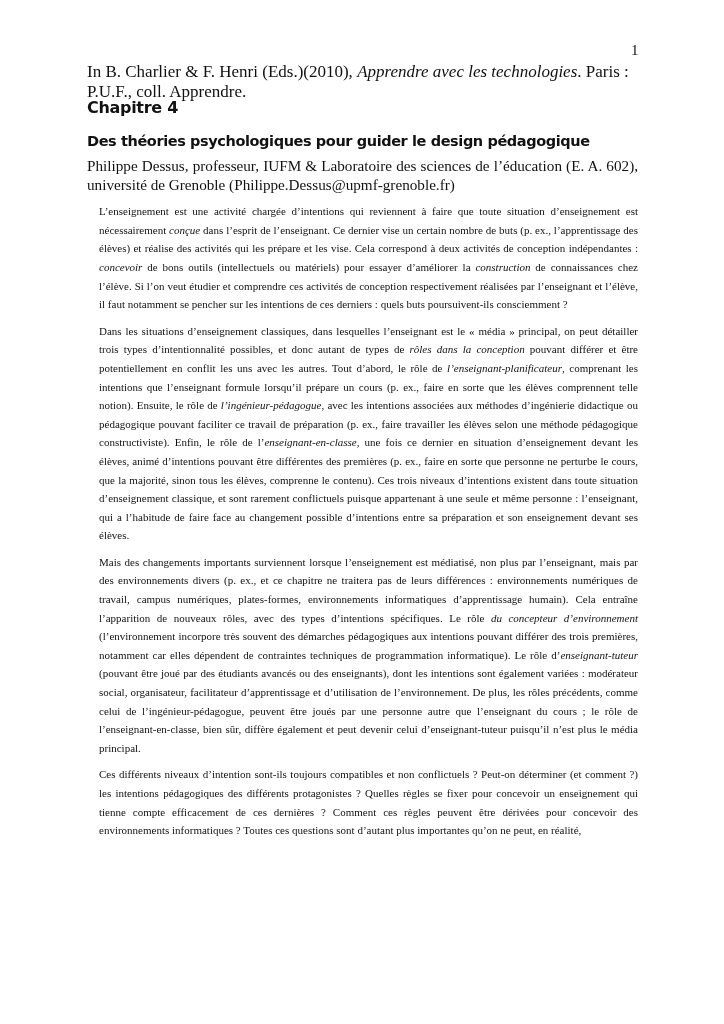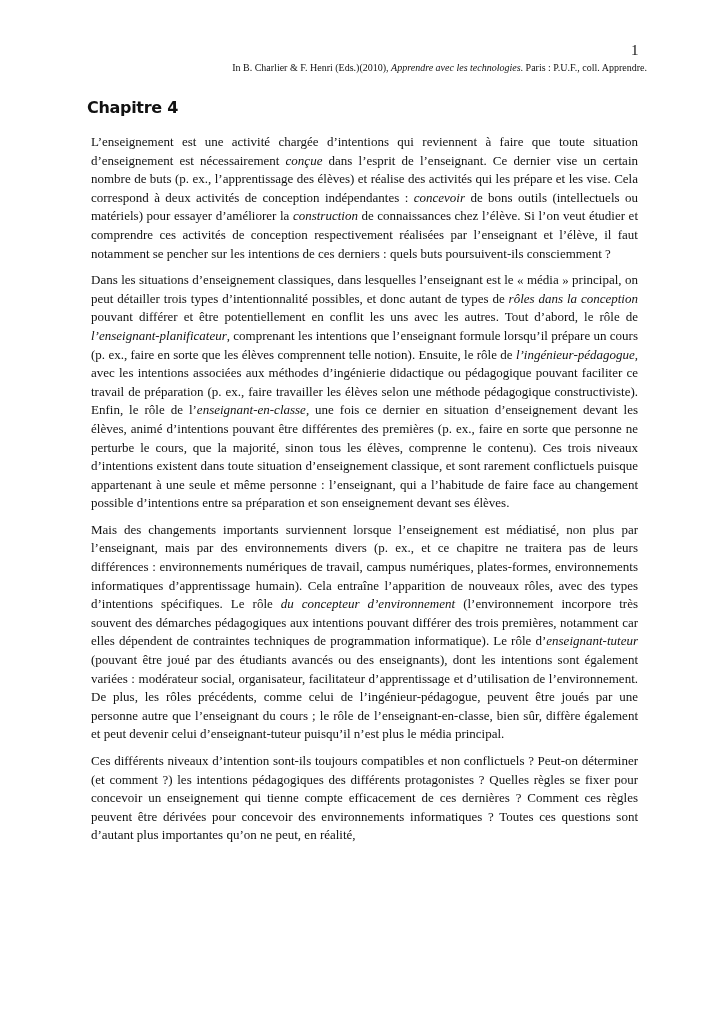--- a/index.html
+++ b/index.html
@@ -7,51 +7,53 @@
       width: 724px; height: 1024px; position: relative; overflow: hidden;
       font-family: "Liberation Serif", "DejaVu Serif", serif;
       color: #111111;
     }
     .page-number {
       position: absolute; top: 42px; left: 631px;
       font-size: 15px;
     }
     .running-header {
       position: absolute; top: 62px; left: 87px; width: 560px;
-      font-size: 10px; letter-spacing: 0px; text-align: right;
+      font-size: 17px; letter-spacing: 0px;
     }
     .content {
       position: absolute; top: 98px; left: 87px; width: 551px;
     }
     .chapter-label {
       font-family: "DejaVu Sans", "Liberation Sans", sans-serif;
       font-weight: bold; font-size: 16px; margin: 0 0 16px 0; letter-spacing: -0.3px;
     }
     .chapter-title {
       font-family: "DejaVu Sans", "Liberation Sans", sans-serif;
       font-weight: bold; font-size: 14.5px; margin: 0 0 8px 0; letter-spacing: -0.4px;
     }
     .author {
       font-size: 15.2px; line-height: 18.6px; margin: 0 0 8px 0; text-align: justify;
     }
     p.body {
-      font-size: 13px; line-height: 18.6px; margin: 0 0 8px 4px;
+      font-size: 11px; line-height: 18.6px; margin: 0 0 8px 12px;
       text-align: justify; hyphens: none;
     }
     em { font-style: italic; }
   </style>
 </head>
 <body>
 
 <div class="page-number">1</div>
 
 <div class="running-header">
   <span>In B. Charlier &amp; F. Henri (Eds.)(2010), </span><em>Apprendre avec les technologies</em><span>. Paris : P.U.F., coll. Apprendre.</span>
 </div>
 
 <div class="content">
   <div class="chapter-label">Chapitre 4</div>
+  <div class="chapter-title">Des théories psychologiques pour guider le design pédagogique</div>
+  <div class="author">Philippe Dessus, professeur, IUFM &amp; Laboratoire des sciences de l’éducation (E. A. 602), université de Grenoble (Philippe.Dessus@upmf-grenoble.fr)</div>
 
   <p class="body"><span>L’enseignement est une activité chargée d’intentions qui reviennent à faire que toute situation d’enseignement est nécessairement </span><em>conçue</em><span> dans l’esprit de l’enseignant. Ce dernier vise un certain nombre de buts (p. ex., l’apprentissage des élèves) et réalise des activités qui les prépare et les vise. Cela correspond à deux activités de conception indépendantes : </span><em>concevoir</em><span> de bons outils (intellectuels ou matériels) pour essayer d’améliorer la </span><em>construction</em><span> de connaissances chez l’élève. Si l’on veut étudier et comprendre ces activités de conception respectivement réalisées par l’enseignant et l’élève, il faut notamment se pencher sur les intentions de ces derniers : quels buts poursuivent-ils consciemment ?</span></p>
   <p class="body"><span>Dans les situations d’enseignement classiques, dans lesquelles l’enseignant est le « média » principal, on peut détailler trois types d’intentionnalité possibles, et donc autant de types de </span><em>rôles dans la conception</em><span> pouvant différer et être potentiellement en conflit les uns avec les autres. Tout d’abord, le rôle de </span><em>l’enseignant-planificateur</em><span>, comprenant les intentions que l’enseignant formule lorsqu’il prépare un cours (p. ex., faire en sorte que les élèves comprennent telle notion). Ensuite, le rôle de </span><em>l’ingénieur-pédagogue</em><span>, avec les intentions associées aux méthodes d’ingénierie didactique ou pédagogique pouvant faciliter ce travail de préparation (p. ex., faire travailler les élèves selon une méthode pédagogique constructiviste). Enfin, le rôle de l’</span><em>enseignant-en-classe</em><span>, une fois ce dernier en situation d’enseignement devant les élèves, animé d’intentions pouvant être différentes des premières (p. ex., faire en sorte que personne ne perturbe le cours, que la majorité, sinon tous les élèves, comprenne le contenu). Ces trois niveaux d’intentions existent dans toute situation d’enseignement classique, et sont rarement conflictuels puisque appartenant à une seule et même personne : l’enseignant, qui a l’habitude de faire face au changement possible d’intentions entre sa préparation et son enseignement devant ses élèves.</span></p>
   <p class="body"><span>Mais des changements importants surviennent lorsque l’enseignement est médiatisé, non plus par l’enseignant, mais par des environnements divers (p. ex., et ce chapitre ne traitera pas de leurs différences : environnements numériques de travail, campus numériques, plates-formes, environnements informatiques d’apprentissage humain). Cela entraîne l’apparition de nouveaux rôles, avec des types d’intentions spécifiques. Le rôle </span><em>du concepteur d’environnement</em><span> (l’environnement incorpore très souvent des démarches pédagogiques aux intentions pouvant différer des trois premières, notamment car elles dépendent de contraintes techniques de programmation informatique). Le rôle d’</span><em>enseignant-tuteur</em><span> (pouvant être joué par des étudiants avancés ou des enseignants), dont les intentions sont également variées : modérateur social, organisateur, facilitateur d’apprentissage et d’utilisation de l’environnement. De plus, les rôles précédents, comme celui de l’ingénieur-pédagogue, peuvent être joués par une personne autre que l’enseignant du cours ; le rôle de l’enseignant-en-classe, bien sûr, diffère également et peut devenir celui d’enseignant-tuteur puisqu’il n’est plus le média principal.</span></p>
   <p class="body"><span>Ces différents niveaux d’intention sont-ils toujours compatibles et non conflictuels ? Peut-on déterminer (et comment ?) les intentions pédagogiques des différents protagonistes ? Quelles règles se fixer pour concevoir un enseignement qui tienne compte efficacement de ces dernières ? Comment ces règles peuvent être dérivées pour concevoir des environnements informatiques ? Toutes ces questions sont d’autant plus importantes qu’on ne peut, en réalité,</span></p>
 </div>
 
 </body></html>

